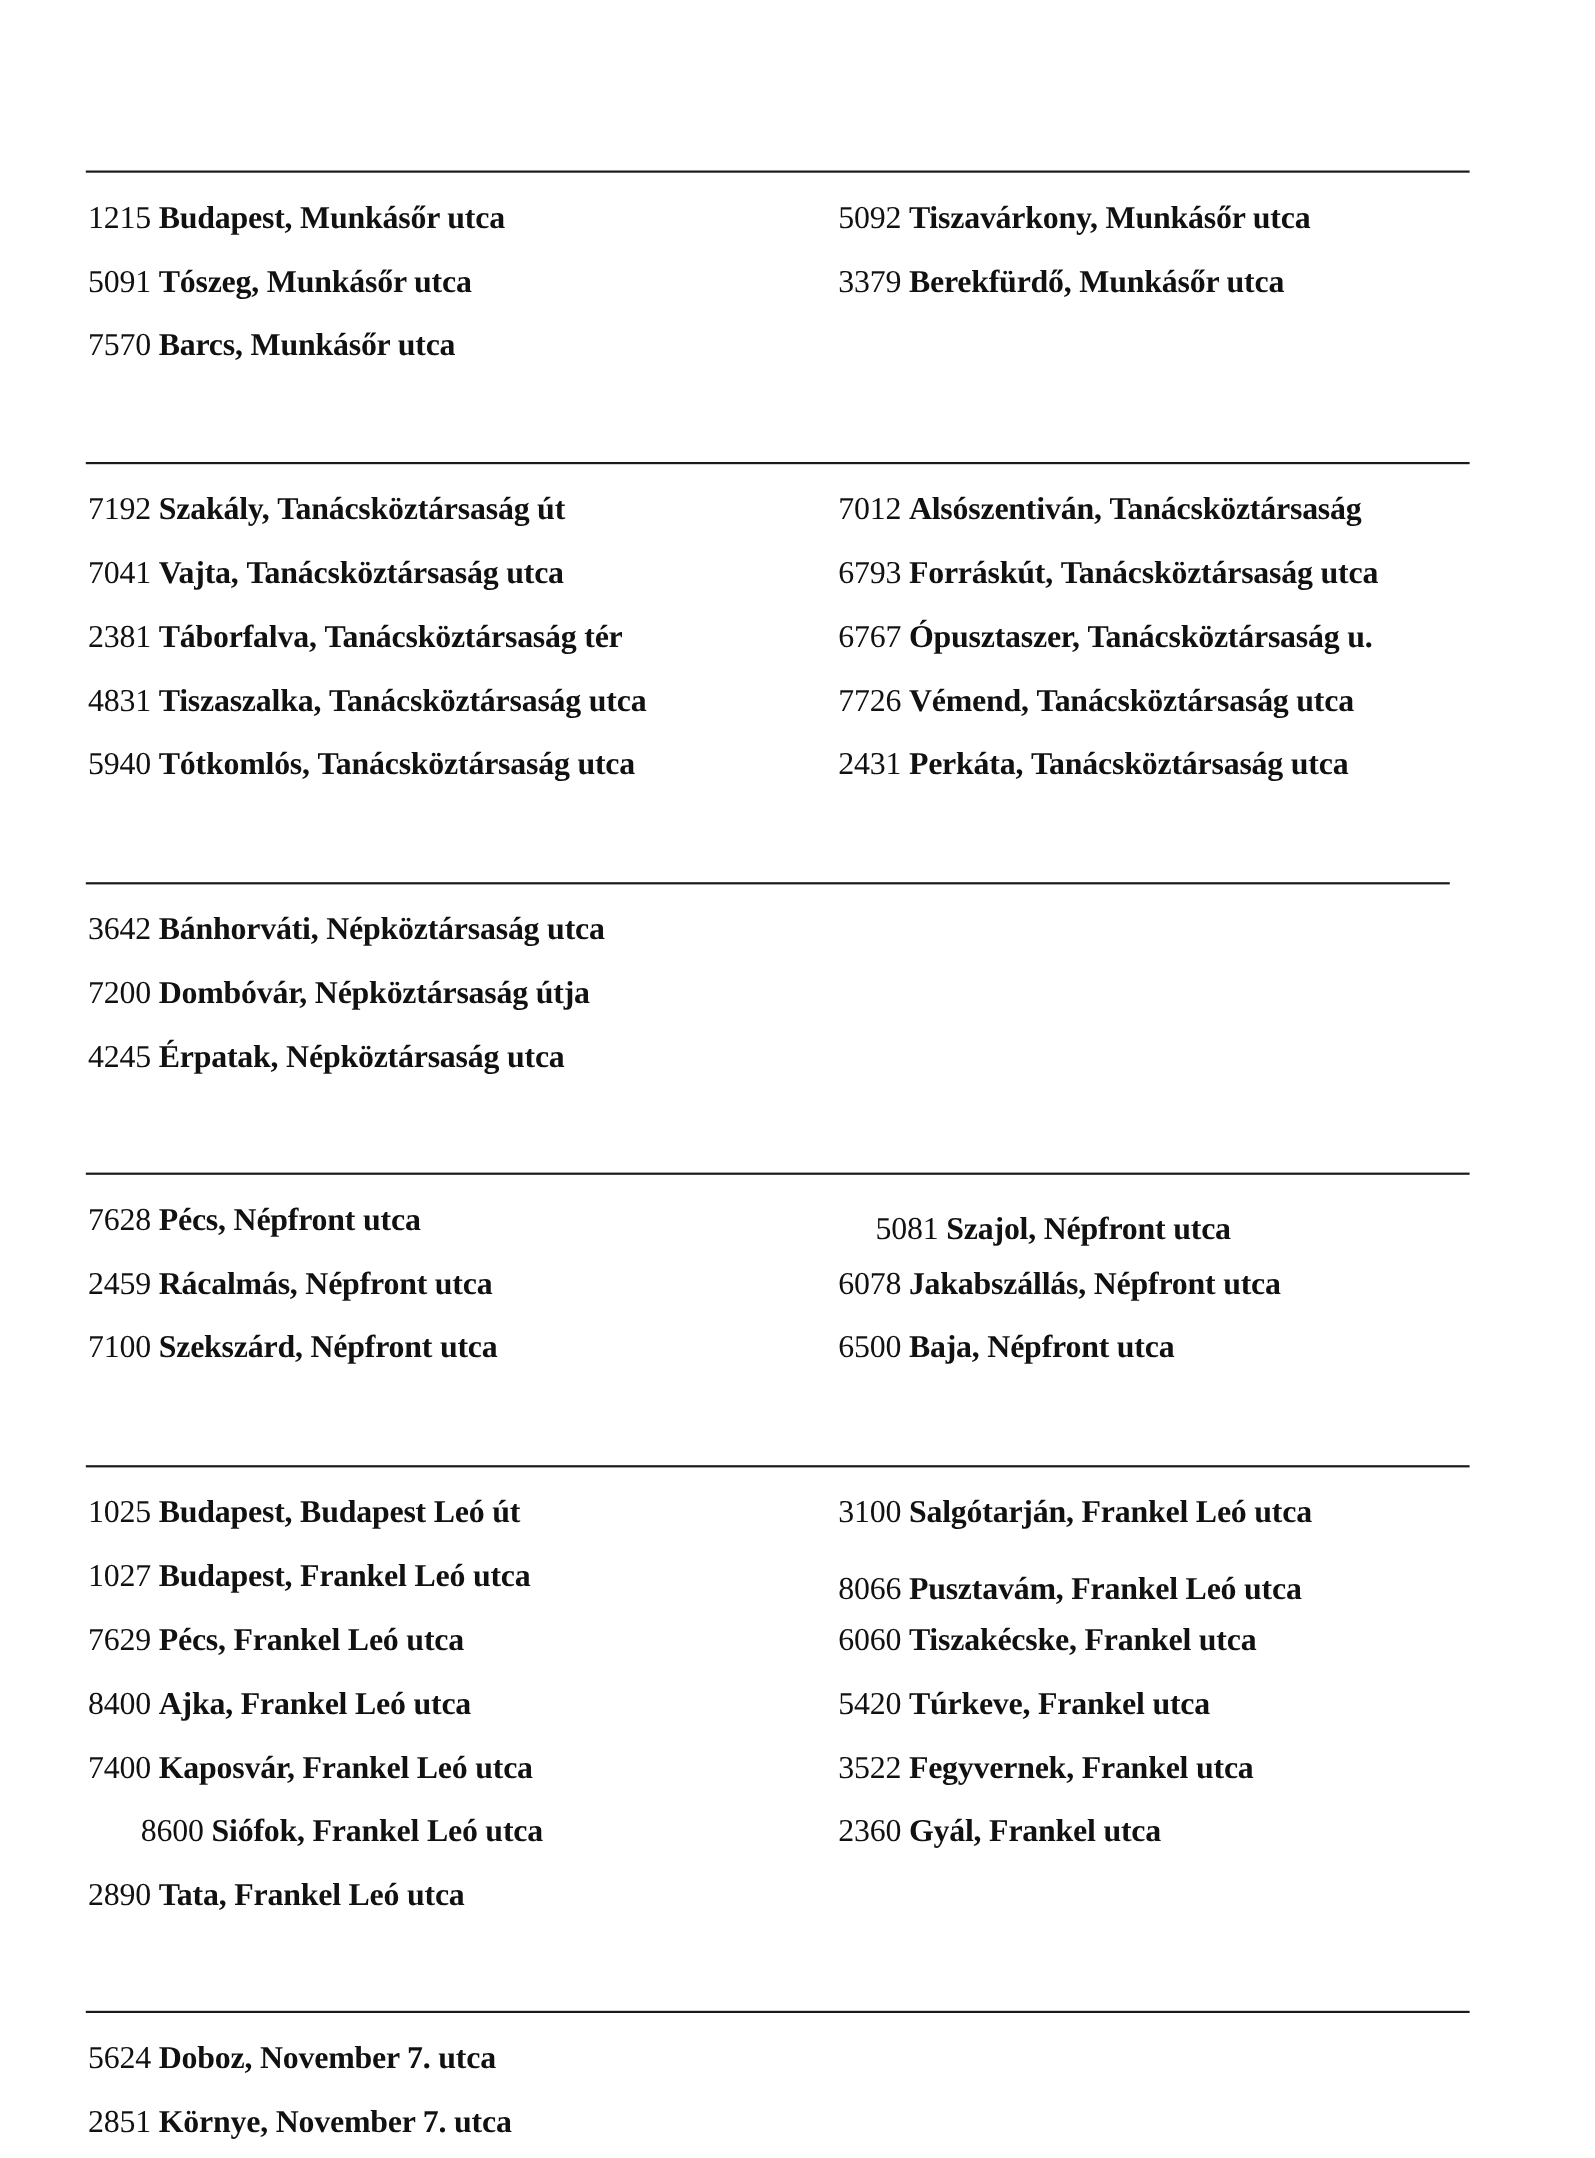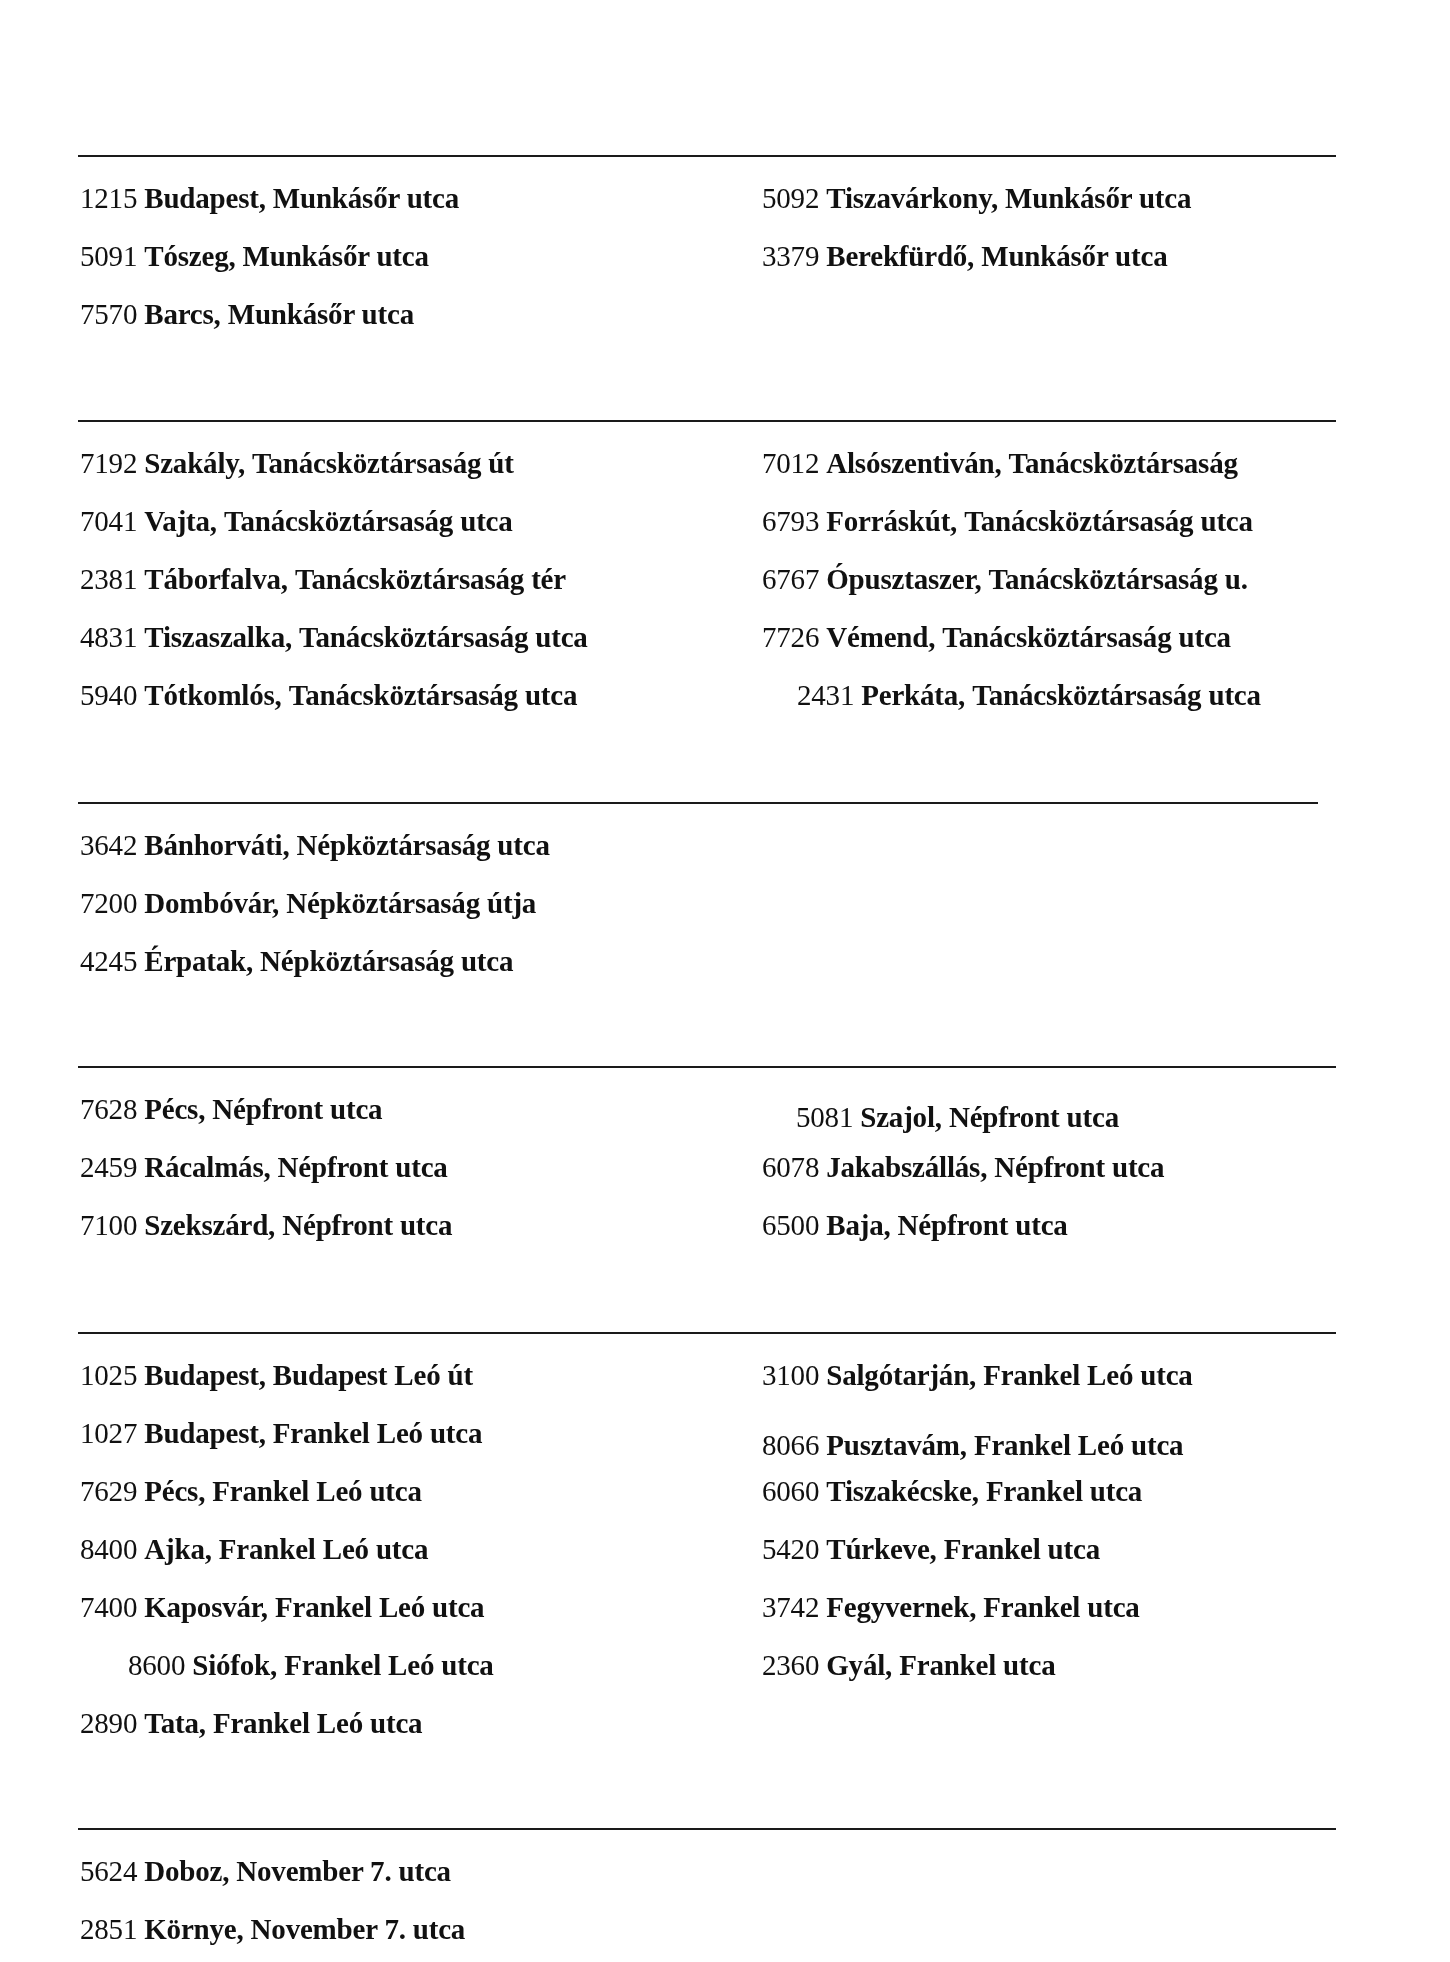--- a/index.html
+++ b/index.html
@@ -67,21 +67,21 @@
         <div class="entry" style="top: 84px;"><span class="zip">7041</span> <span class="city">Vajta,</span> <span class="street">Tanácsköztársaság utca</span></div>
         <div class="entry" style="top: 142px;"><span class="zip">2381</span> <span class="city">Táborfalva,</span> <span class="street">Tanácsköztársaság tér</span></div>
         <div class="entry" style="top: 200px;"><span class="zip">4831</span> <span class="city">Tiszaszalka,</span> <span class="street">Tanácsköztársaság utca</span></div>
         <div class="entry" style="top: 258px;"><span class="zip">5940</span> <span class="city">Tótkomlós,</span> <span class="street">Tanácsköztársaság utca</span></div>
       </div>
       <div class="col right">
         <div class="entry" style="top: 26px;"><span class="zip">7012</span> <span class="city">Alsószentiván,</span> <span class="street">Tanácsköztársaság</span></div>
         <div class="entry" style="top: 84px;"><span class="zip">6793</span> <span class="city">Forráskút,</span> <span class="street">Tanácsköztársaság utca</span></div>
         <div class="entry" style="top: 142px;"><span class="zip">6767</span> <span class="city">Ópusztaszer,</span> <span class="street">Tanácsköztársaság u.</span></div>
         <div class="entry" style="top: 200px;"><span class="zip">7726</span> <span class="city">Vémend,</span> <span class="street">Tanácsköztársaság utca</span></div>
-        <div class="entry" style="top: 258px; margin-left: 35px;"><span class="zip">2431</span> <span class="city">Perkáta,</span> <span class="street">Tanácsköztársaság utca</span></div>
+        <div class="entry" style="top: 258px;"><span class="zip">2431</span> <span class="city">Perkáta,</span> <span class="street">Tanácsköztársaság utca</span></div>
       </div>
     </div>
     <div class="section" style="top: 802px;">
       <div class="rule" style="width: 1240px;"></div>
       <div class="col left">
         <div class="entry" style="top: 26px;"><span class="zip">3642</span> <span class="city">Bánhorváti,</span> <span class="street">Népköztársaság utca</span></div>
         <div class="entry" style="top: 84px;"><span class="zip">7200</span> <span class="city">Dombóvár,</span> <span class="street">Népköztársaság útja</span></div>
         <div class="entry" style="top: 142px;"><span class="zip">4245</span> <span class="city">Érpatak,</span> <span class="street">Népköztársaság utca</span></div>
       </div>
       <div class="col right"></div>
@@ -108,21 +108,21 @@
         <div class="entry" style="top: 200px;"><span class="zip">8400</span> <span class="city">Ajka,</span> <span class="street">Frankel Leó utca</span></div>
         <div class="entry" style="top: 258px;"><span class="zip">7400</span> <span class="city">Kaposvár,</span> <span class="street">Frankel Leó utca</span></div>
         <div class="entry" style="top: 316px; margin-left: 48px;"><span class="zip">8600</span> <span class="city">Siófok,</span> <span class="street">Frankel Leó utca</span></div>
         <div class="entry" style="top: 374px;"><span class="zip">2890</span> <span class="city">Tata,</span> <span class="street">Frankel Leó utca</span></div>
       </div>
       <div class="col right">
         <div class="entry" style="top: 26px;"><span class="zip">3100</span> <span class="city">Salgótarján,</span> <span class="street">Frankel Leó utca</span></div>
         <div class="entry" style="top: 84px; margin-top: 12px;"><span class="zip">8066</span> <span class="city">Pusztavám,</span> <span class="street">Frankel Leó utca</span></div>
         <div class="entry" style="top: 142px;"><span class="zip">6060</span> <span class="city">Tiszakécske,</span> <span class="street">Frankel utca</span></div>
         <div class="entry" style="top: 200px;"><span class="zip">5420</span> <span class="city">Túrkeve,</span> <span class="street">Frankel utca</span></div>
-        <div class="entry" style="top: 258px;"><span class="zip">3742</span> <span class="city">Fegyvernek,</span> <span class="street">Frankel utca</span></div>
+        <div class="entry" style="top: 258px;"><span class="zip">3522</span> <span class="city">Fegyvernek,</span> <span class="street">Frankel utca</span></div>
         <div class="entry" style="top: 316px;"><span class="zip">2360</span> <span class="city">Gyál,</span> <span class="street">Frankel utca</span></div>
       </div>
     </div>
     <div class="section" style="top: 1828px;">
       <div class="rule" style="width: 1258px;"></div>
       <div class="col left">
         <div class="entry" style="top: 26px;"><span class="zip">5624</span> <span class="city">Doboz,</span> <span class="street">November 7. utca</span></div>
         <div class="entry" style="top: 84px;"><span class="zip">2851</span> <span class="city">Környe,</span> <span class="street">November 7. utca</span></div>
       </div>
       <div class="col right"></div>

